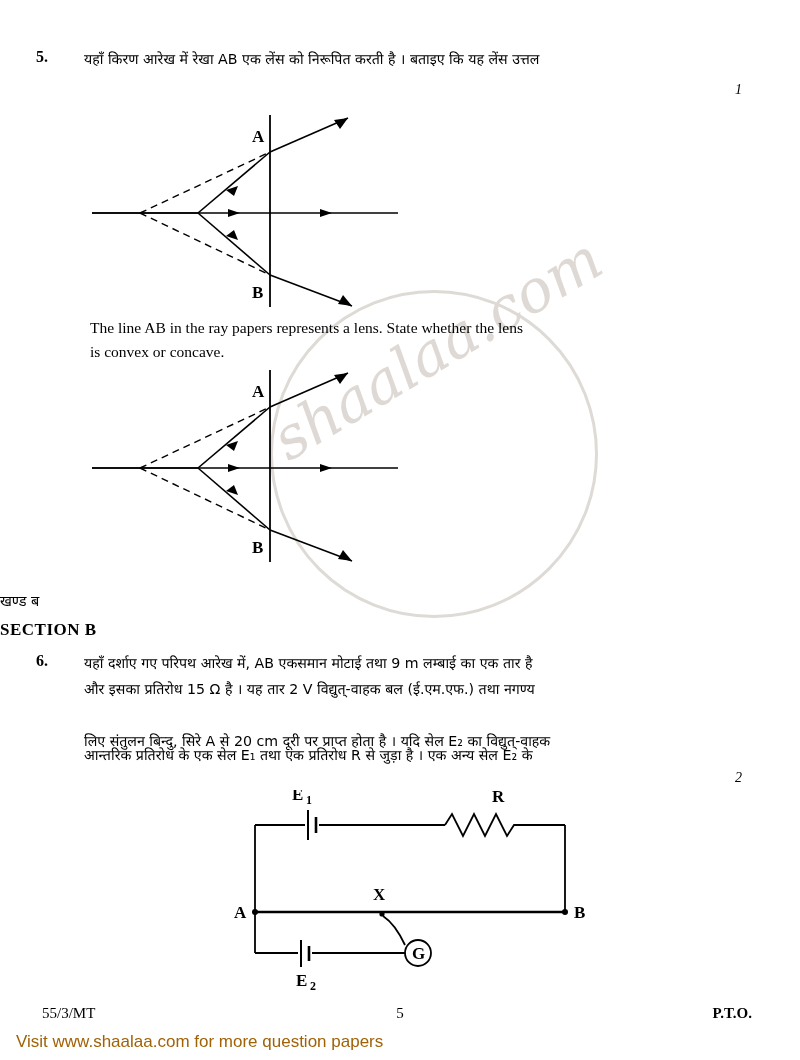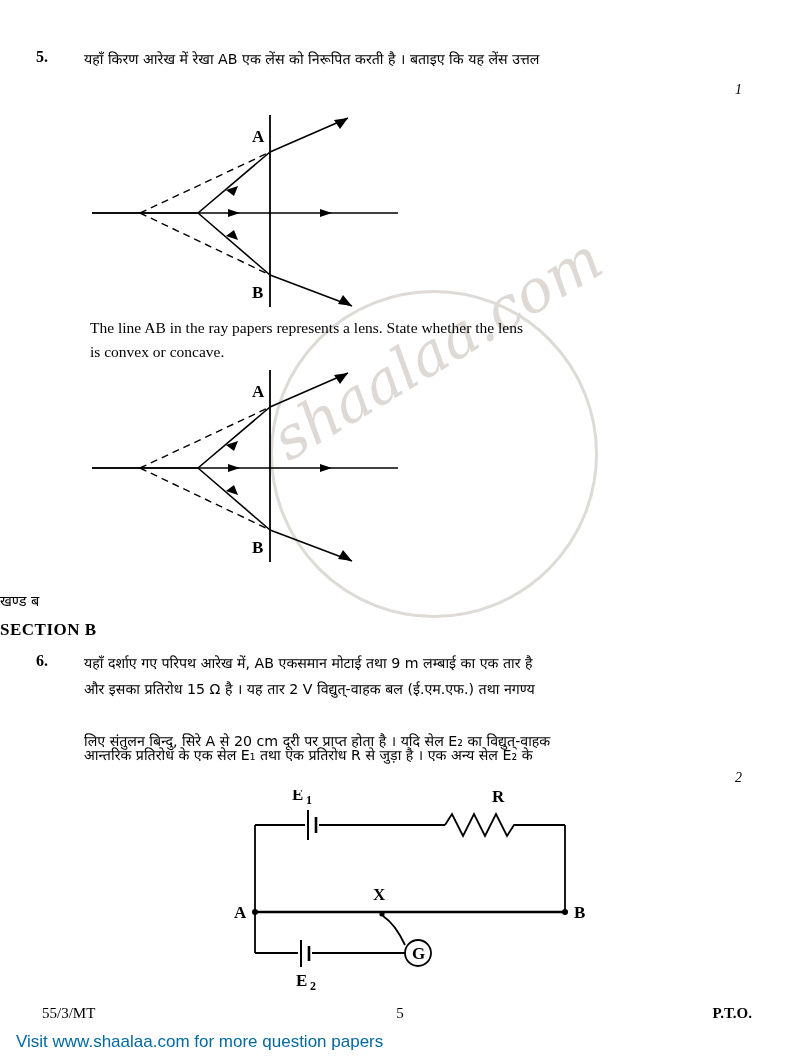--- a/index.html
+++ b/index.html
@@ -108,21 +108,21 @@
     bottom: 38px;
     font-size: 15px;
     font-weight: bold;
   }
   .banner {
     position: absolute;
     left: 16px;
     bottom: 8px;
     font-family: "Liberation Sans", sans-serif;
     font-size: 17px;
-    color: #0369a1;
+    color: #a16207;
   }
   svg { display:block; }
   .lbl {
     font-family: "Liberation Serif", serif;
     font-size: 17px;
     font-weight: bold;
   }
 </style>
 </head>
 <body>

